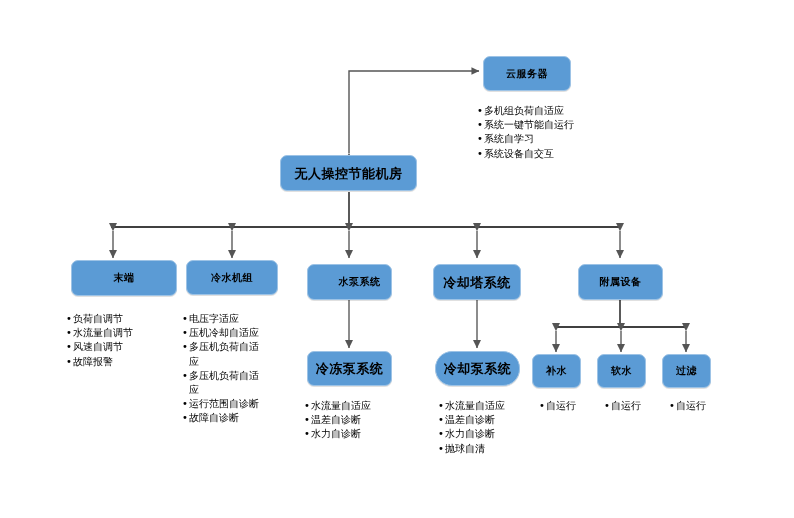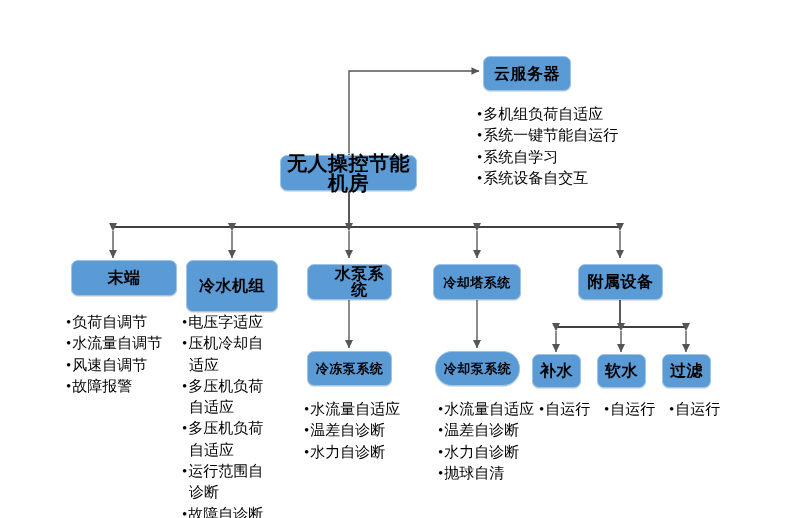--- a/index.html
+++ b/index.html
@@ -24,31 +24,30 @@
     color:#000000;
     font-weight:bold;
     display:flex;
     align-items:center;
     justify-content:center;
     text-align:center;
     letter-spacing:0.5px;
     line-height:1;
     box-shadow:0 1px 0 rgba(0,0,0,0.12);
   }
-  .node.lg{font-size:20px;}
-  .node.md{font-size:16px;}
+  .node.lg{font-size:13px;}
+  .node.md{font-size:10px;}
   .node.sm{font-size:13px;}
 
   
   .bullets{
     position:absolute;
-    font-size:15px;
+    font-size:10px;
     color:#000;
     line-height:1.42;
-    font-family:Liberation Serif, serif;
   }
   .bullets .bl{
     display:block;
     text-indent:-7px;
     padding-left:7px;
     white-space:normal;
   }
   .bullets .bl::before{content:"\2022";margin-right:1px;}
   .bullets.nowrap .bl{white-space:nowrap;}
 </style>
@@ -104,21 +103,21 @@
   <div class="node lg" style="left:280px;top:155px;width:137px;height:36px;">无人操控节能机房</div>
 
   <div class="node md" style="left:71px;top:260px;width:106px;height:36px;">末端</div>
   <div class="bullets nowrap" style="left:66px;top:312px;width:110px;">
     <span class="bl">负荷自调节</span>
     <span class="bl">水流量自调节</span>
     <span class="bl">风速自调节</span>
     <span class="bl">故障报警</span>
   </div>
 
-  <div class="node md" style="left:186px;top:260px;width:92px;height:52px;">冷水机组</div>
+  <div class="node md" style="left:186px;top:260px;width:92px;height:35px;">冷水机组</div>
   <div class="bullets" style="left:182px;top:312px;width:82px;">
     <span class="bl">电压字适应</span>
     <span class="bl">压机冷却自适应</span>
     <span class="bl">多压机负荷自适应</span>
     <span class="bl">多压机负荷自适应</span>
     <span class="bl">运行范围自诊断</span>
     <span class="bl">故障自诊断</span>
   </div>
 
   <div class="node md" style="left:307px;top:264px;width:85px;height:36px;padding-left:20px;">水泵系统</div>

